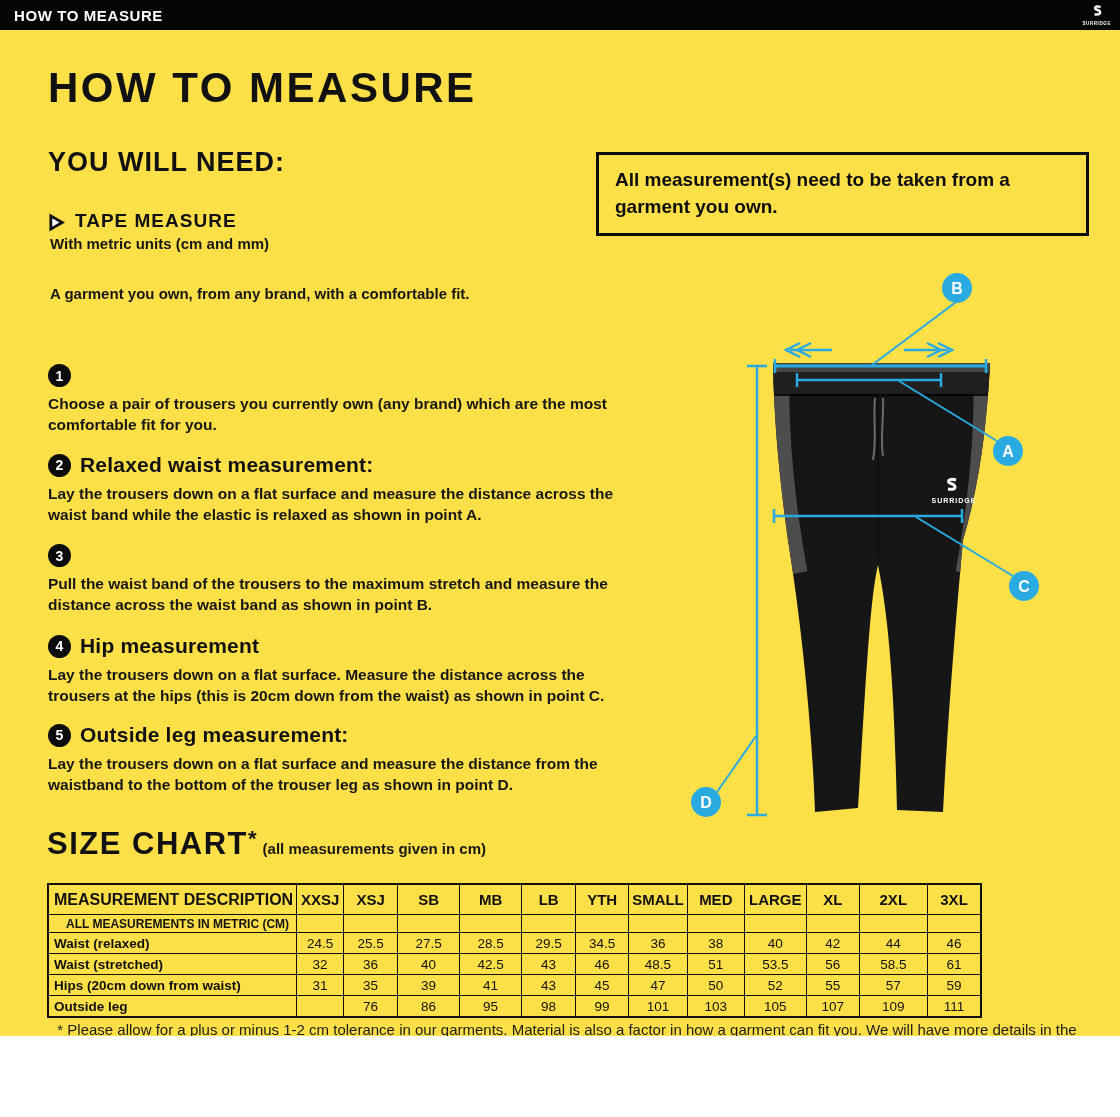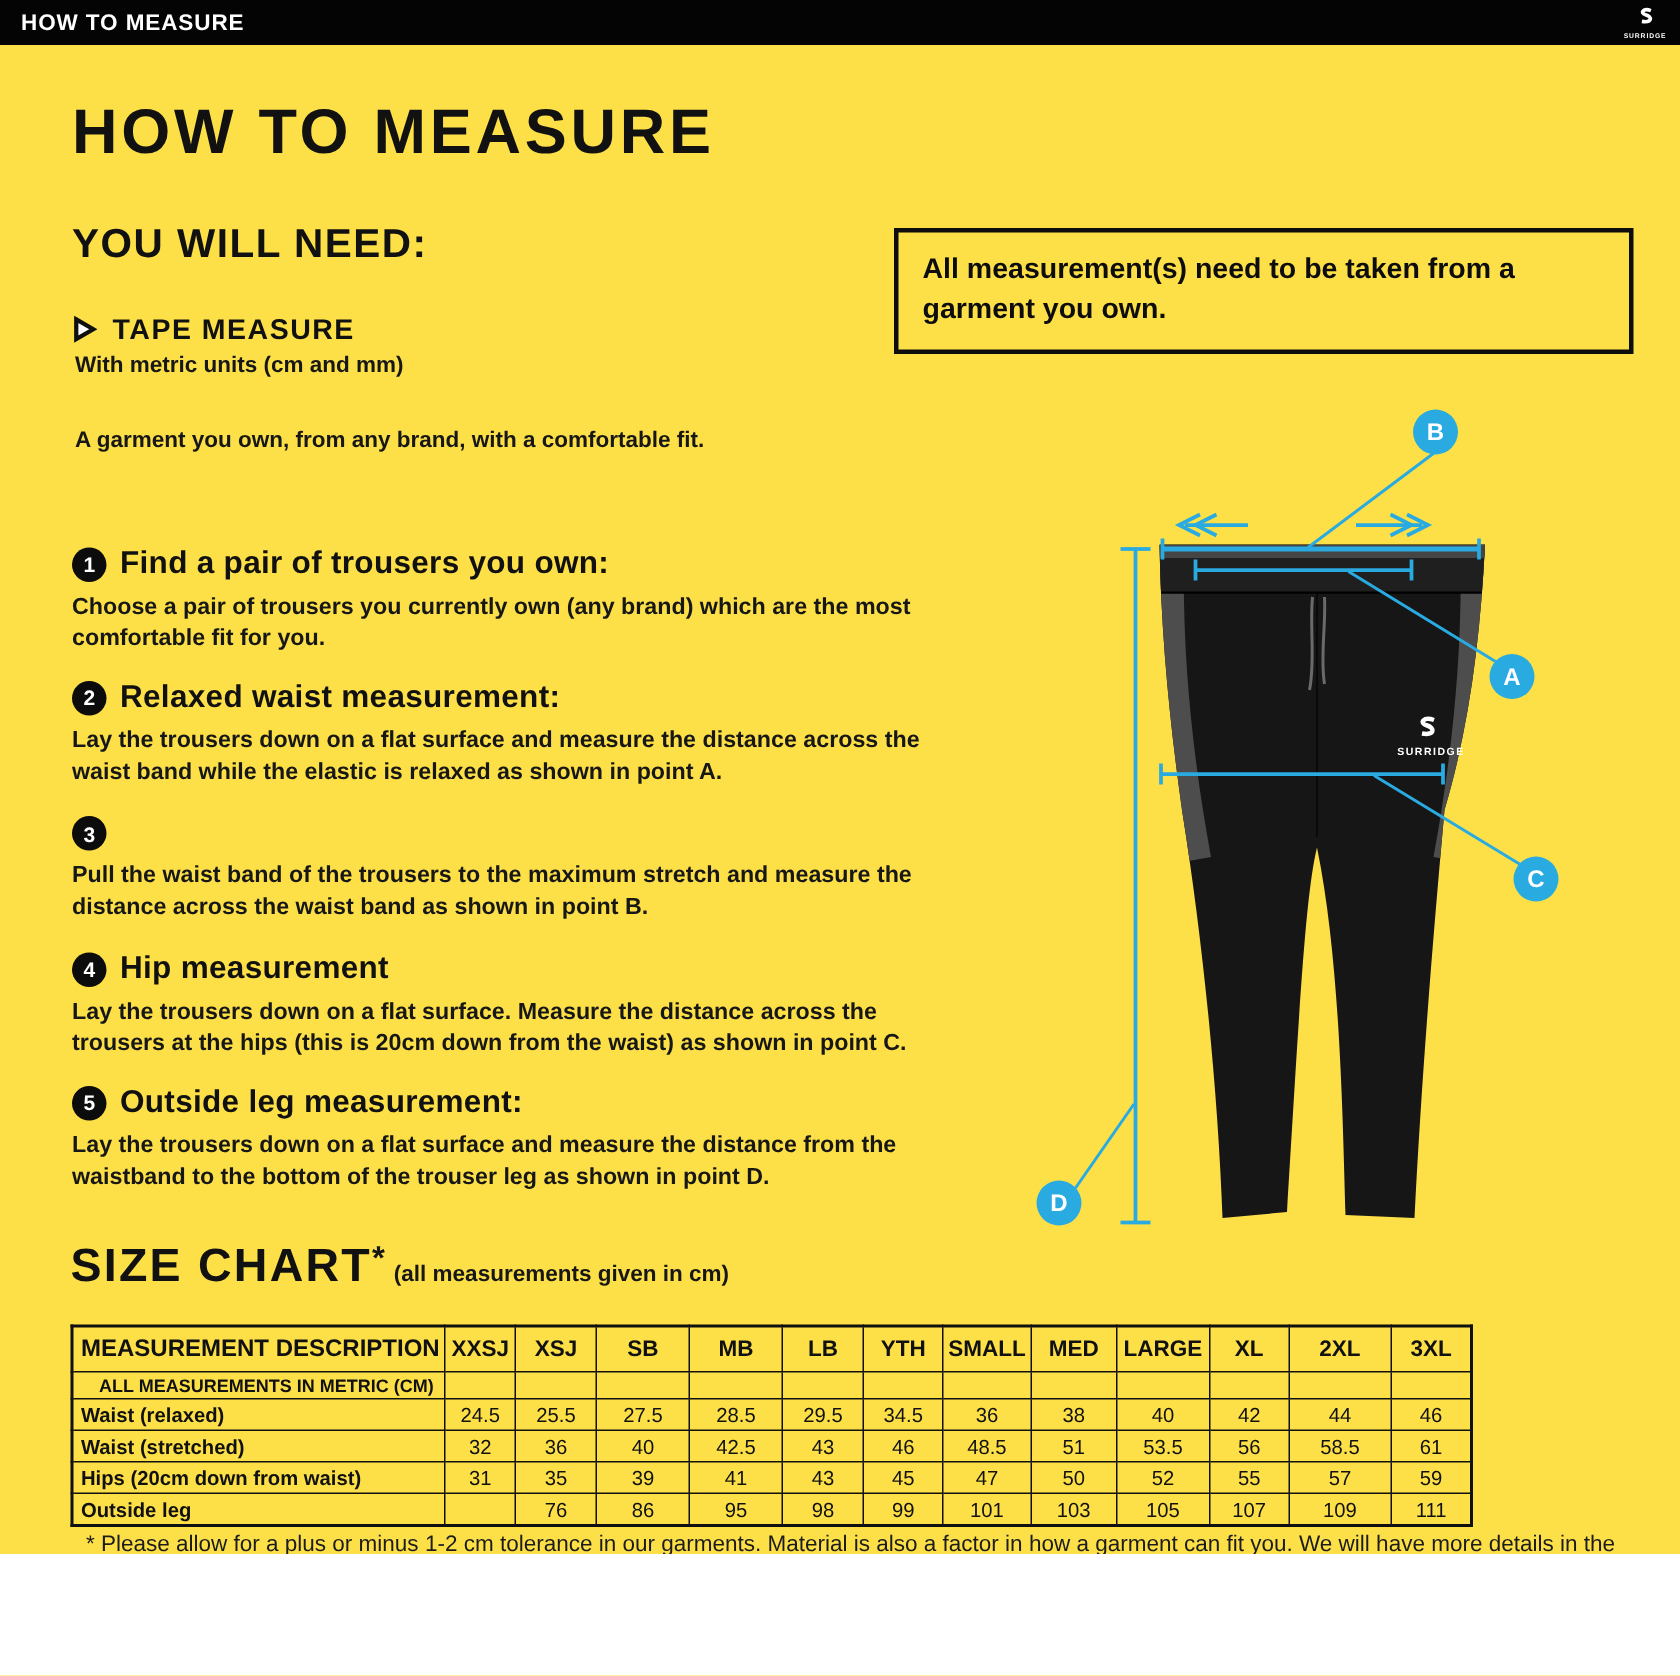--- a/index.html
+++ b/index.html
@@ -18,21 +18,21 @@
   .page-title{position:absolute;left:48px;top:64px;font-size:42px;font-weight:800;
               letter-spacing:2.5px;color:#111;}
   .ywn-heading{position:absolute;left:48px;top:147px;font-size:27px;font-weight:800;letter-spacing:1px;color:#111;}
 
   
   .callout{position:absolute;left:596px;top:152px;width:455px;border:3px solid #0d0d0d;
            padding:12px 16px;font-size:19px;font-weight:700;line-height:1.42;color:#0d0d0d;}
 
   
   .need-item{position:absolute;left:48px;}
-  .need-item .row{display:flex;align-items:flex-start;gap:10px;}
+  .need-item .row{display:flex;align-items:flex-end;gap:10px;}
   .need-item .title{font-size:19px;font-weight:800;letter-spacing:1px;color:#111;}
   .need-item .desc{font-size:15px;font-weight:700;margin-top:3px;margin-left:2px;color:#171717;}
   #need-0{top:210px;} #need-1{top:282px;}
 
   
   .step{position:absolute;left:48px;width:605px;}
   .step .head{display:flex;align-items:center;gap:9px;}
   .step .num{width:23px;height:23px;border-radius:50%;background:#0c0c0c;color:#fff;
              font-size:14px;font-weight:700;display:flex;align-items:center;justify-content:center;flex:0 0 23px;}
   .step .title{font-size:21px;font-weight:800;letter-spacing:.2px;color:#111;}
@@ -94,21 +94,20 @@
     <div class="desc">With metric units (cm and mm)</div>
   </div>
 
   <div class="need-item" id="need-1">
     <div class="desc">A garment you own, from any brand, with a comfortable fit.</div>
   </div>
 
   <div class="step" id="step-0">
     <div class="head">
         <span class="num">1</span>
-      <span class="title">Find a pair of trousers you own:</span>
       </div>
     <div class="body">Choose a pair of trousers you currently own (any brand) which are the most comfortable fit for you.</div>
   </div>
   <div class="step" id="step-1">
     <div class="head">
         <span class="num">2</span>
       <span class="title">Relaxed waist measurement:</span>
       </div>
     <div class="body">Lay the trousers down on a flat surface and measure the distance across the waist band while the elastic is relaxed as shown in point A.</div>
   </div>

